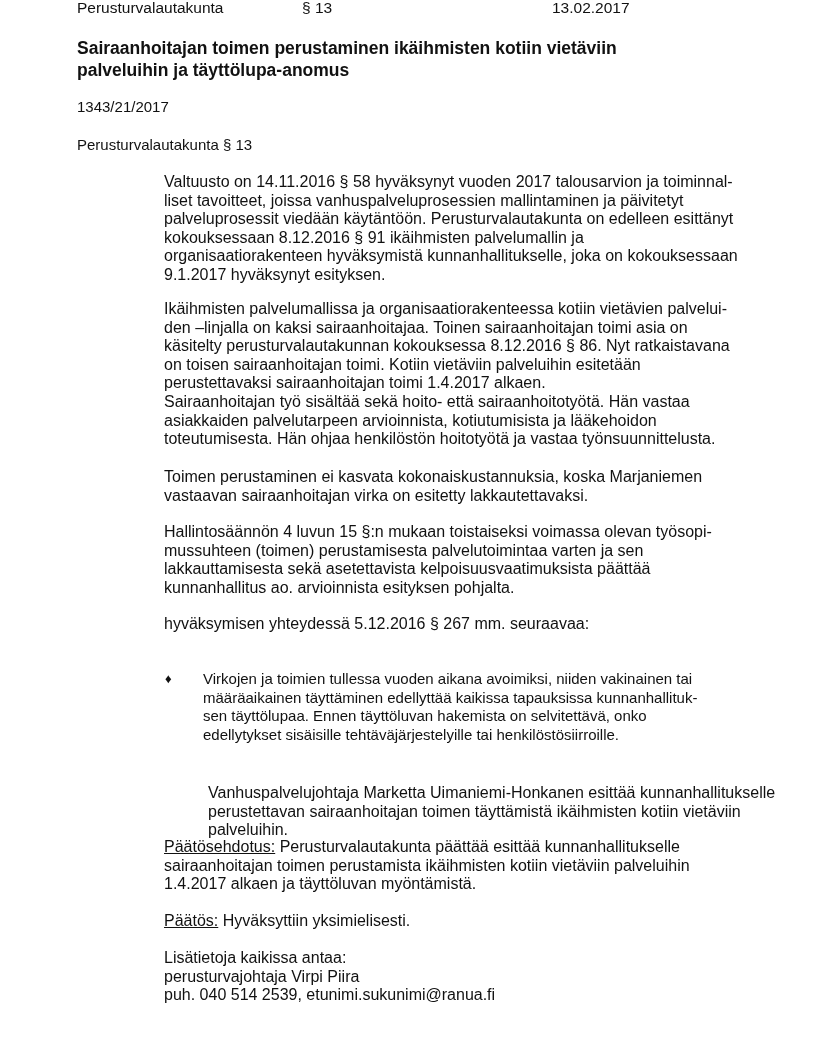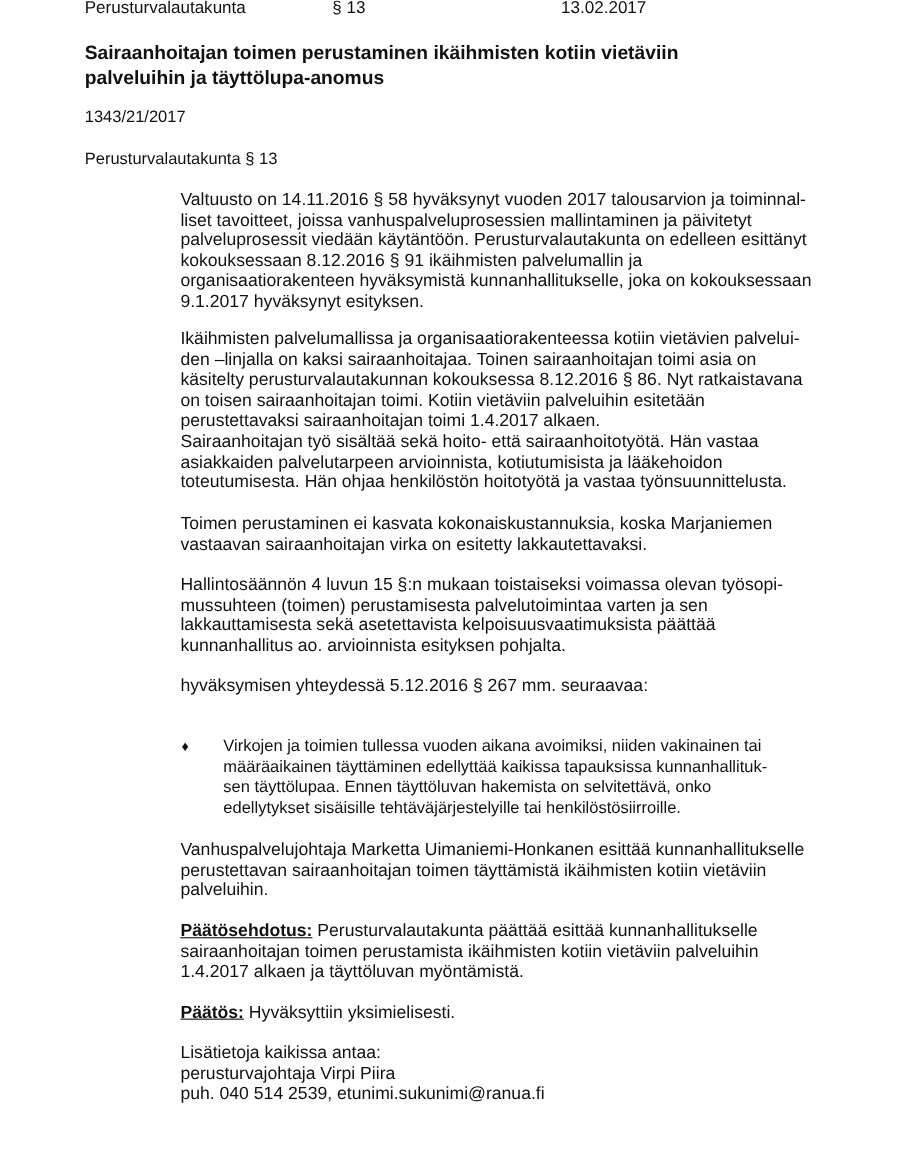--- a/index.html
+++ b/index.html
@@ -3,36 +3,36 @@
 <meta charset="utf-8">
 <style>
   html, body { margin: 0; padding: 0; background: #ffffff; }
   body {
     width: 816px; height: 1056px; position: relative; overflow: hidden;
     font-family: "Liberation Sans", sans-serif; color: #111111;
   }
   .hdr { position: absolute; top: -1px; font-size: 15.5px; line-height: 18px; }
   .hdr-1 { left: 77px; }
   .hdr-2 { left: 302px; }
-  .hdr-3 { left: 510px; }
+  .hdr-3 { left: 552px; }
   .title {
     position: absolute; left: 77px; top: 37px; width: 640px;
     font-weight: bold; font-size: 17.5px; line-height: 22px; margin: 0;
   }
   .meta { position: absolute; left: 77px; font-size: 15px; line-height: 18px; }
   .body-text {
     position: absolute; left: 164px; width: 590px;
     font-size: 16px; line-height: 18.6px;
   }
   .p { margin: 0; white-space: nowrap; }
   .line { display: block; }
   .bullet-row { position: absolute; left: 164px; width: 590px; font-size: 15px; line-height: 18.6px; }
   .bullet-mark { position: absolute; left: 1px; top: 0; font-size: 13px; }
   .bullet-text { position: absolute; left: 39px; white-space: nowrap; }
-  .label { font-weight: bold; text-decoration: underline; margin-top: 36px; }
+  .label { font-weight: normal; text-decoration: underline; margin-top: 36px; }
 </style>
 </head>
 <body>
 
 <div>
   <span class="hdr hdr-1">Perusturvalautakunta</span>
   <span class="hdr hdr-2">§ 13</span>
   <span class="hdr hdr-3">13.02.2017</span>
 </div>
 
@@ -83,21 +83,21 @@
 <div class="bullet-row" style="top:670px; height:76px;">
   <span class="bullet-mark">♦</span>
   <div class="bullet-text">
     <span class="line">Virkojen ja toimien tullessa vuoden aikana avoimiksi, niiden vakinainen tai</span>
     <span class="line">määräaikainen täyttäminen edellyttää kaikissa tapauksissa kunnanhallituk-</span>
     <span class="line">sen täyttölupaa. Ennen täyttöluvan hakemista on selvitettävä, onko</span>
     <span class="line">edellytykset sisäisille tehtäväjärjestelyille tai henkilöstösiirroille.</span>
   </div>
 </div>
 
-<div class="body-text" style="top:764px;">
+<div class="body-text" style="top:784px;margin-left:44px;">
   <span class="line p">Vanhuspalvelujohtaja Marketta Uimaniemi-Honkanen esittää kunnanhallitukselle</span>
   <span class="line p">perustettavan sairaanhoitajan toimen täyttämistä ikäihmisten kotiin vietäviin</span>
   <span class="line p">palveluihin.</span>
 </div>
 
 <div class="body-text" style="top:838px;">
   <span class="line p"><span class="label">Päätösehdotus:</span><span> Perusturvalautakunta päättää esittää kunnanhallitukselle</span></span>
   <span class="line p">sairaanhoitajan toimen perustamista ikäihmisten kotiin vietäviin palveluihin</span>
   <span class="line p">1.4.2017 alkaen ja täyttöluvan myöntämistä.</span>
 </div>

